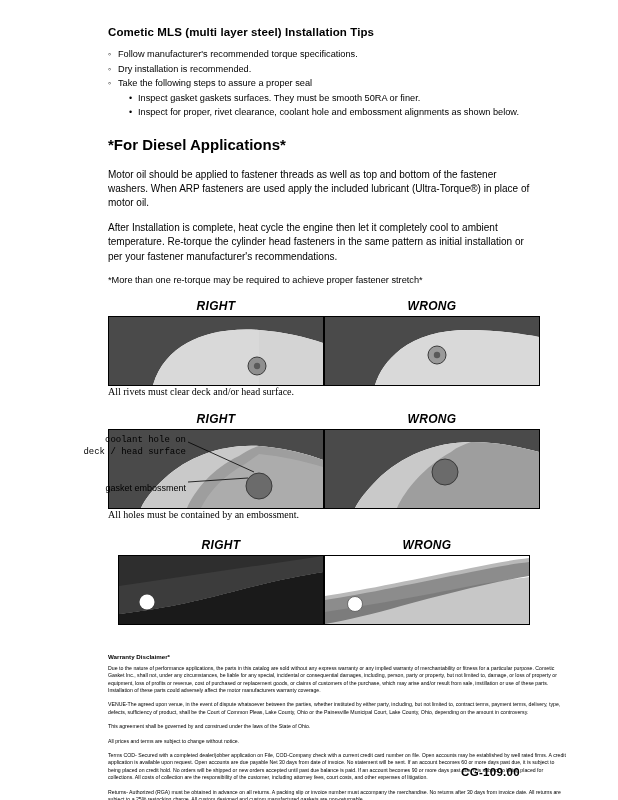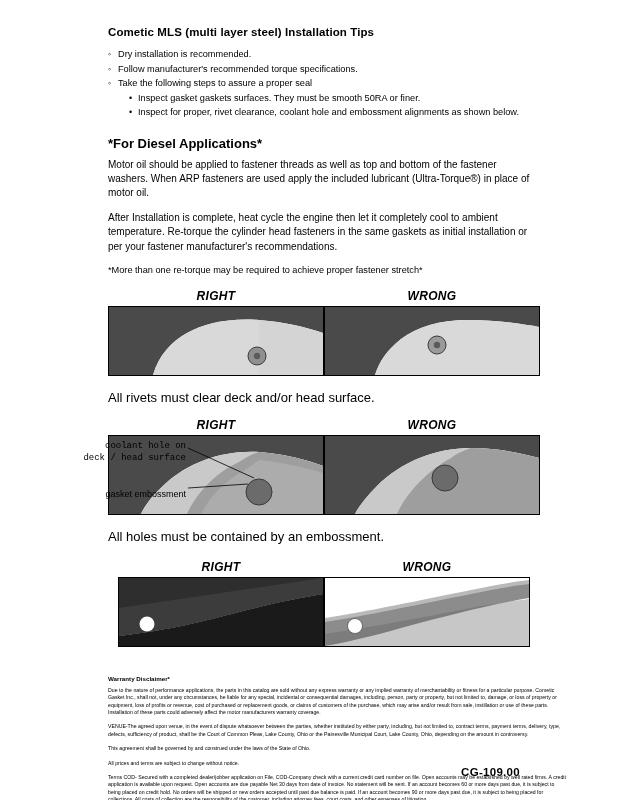--- a/index.html
+++ b/index.html
@@ -57,23 +57,23 @@
     padding-left: 9px;
   }
   .sub > li::before {
     content: "\2022";
     position: absolute;
     left: 0;
     top: 0;
     font-size: 9px;
   }
   h2.subtitle {
-    font-size: 13px;
-    font-weight: bold;
-    margin: 16px 0 7px 68px;
+    font-size: 15px;
+    font-weight: bold;
+    margin: 16px 0 15px 68px;
   }
   p.body {
     font-size: 10px;
     line-height: 14.2px;
     margin: 0 0 11px 68px;
     max-width: 470px;
   }
   p.note {
     font-size: 9.2px;
     margin: 0 0 12px 68px;
@@ -94,23 +94,24 @@
     position: relative;
   }
   .fig-label {
     font-size: 12px;
     font-weight: bold;
     text-align: center;
     letter-spacing: 0.3px;
     margin-bottom: 3px;
   }
   .fig-caption {
-    font-size: 13px;
-    margin-top: 16px;
+    font-size: 10px;
+    margin-top: 0;
     line-height: 12.5px;
+    font-family: Liberation Serif, serif;
   }
   .panel {
     border: 1px solid #000;
     background: #ffffff;
     overflow: hidden;
     position: relative;
   }
   .panel svg { display: block; }
 
   
@@ -152,34 +153,34 @@
   }
 </style>
 </head>
 <body>
 
 <div class="page">
 
   <h1 class="title">Cometic MLS (multi layer steel) Installation Tips</h1>
 
   <ul class="bullets">
+    <li>Follow manufacturer's recommended torque specifications.</li>
     <li>Dry installation is recommended.</li>
-    <li>Follow manufacturer's recommended torque specifications.</li>
     <li>
       <span>Take the following steps to assure a proper seal</span>
       <ul class="sub">
         <li>Inspect gasket gaskets surfaces.  They must be smooth 50RA or finer.</li>
         <li>Inspect for proper, rivet clearance, coolant hole and embossment alignments as shown below.</li>
       </ul>
     </li>
   </ul>
 
   <h2 class="subtitle">*For Diesel Applications*</h2>
   <p class="body">Motor oil should be applied to fastener threads as well as top and bottom of the fastener washers. When ARP fasteners are used apply the included lubricant (Ultra-Torque®) in place of motor oil.</p>
-  <p class="body">After Installation is complete, heat cycle the engine then let it completely cool to ambient temperature. Re-torque the cylinder head fasteners in the same gaskets as initial installation or per your fastener manufacturer's recommendations.</p>
+  <p class="body">After Installation is complete, heat cycle the engine then let it completely cool to ambient temperature. Re-torque the cylinder head fasteners in the same pattern as initial installation or per your fastener manufacturer's recommendations.</p>
   <p class="note">*More than one re-torque may be required to achieve proper fastener stretch*</p>
 
   <div class="fig-block">
     <div class="fig-row">
       <div class="fig">
         <div class="fig-label">RIGHT</div>
         <div class="panel">
           <svg width="214" height="68" viewBox="0 0 214 68">
             <rect x="0" y="0" width="214" height="68" fill="#ffffff"></rect>
             <path d="M0,0 L214,0 L214,26 C196,20 176,15 150,13 C120,11 96,16 78,26 C62,35 50,48 44,68 L0,68 Z" fill="#4a4a4a"></path>

